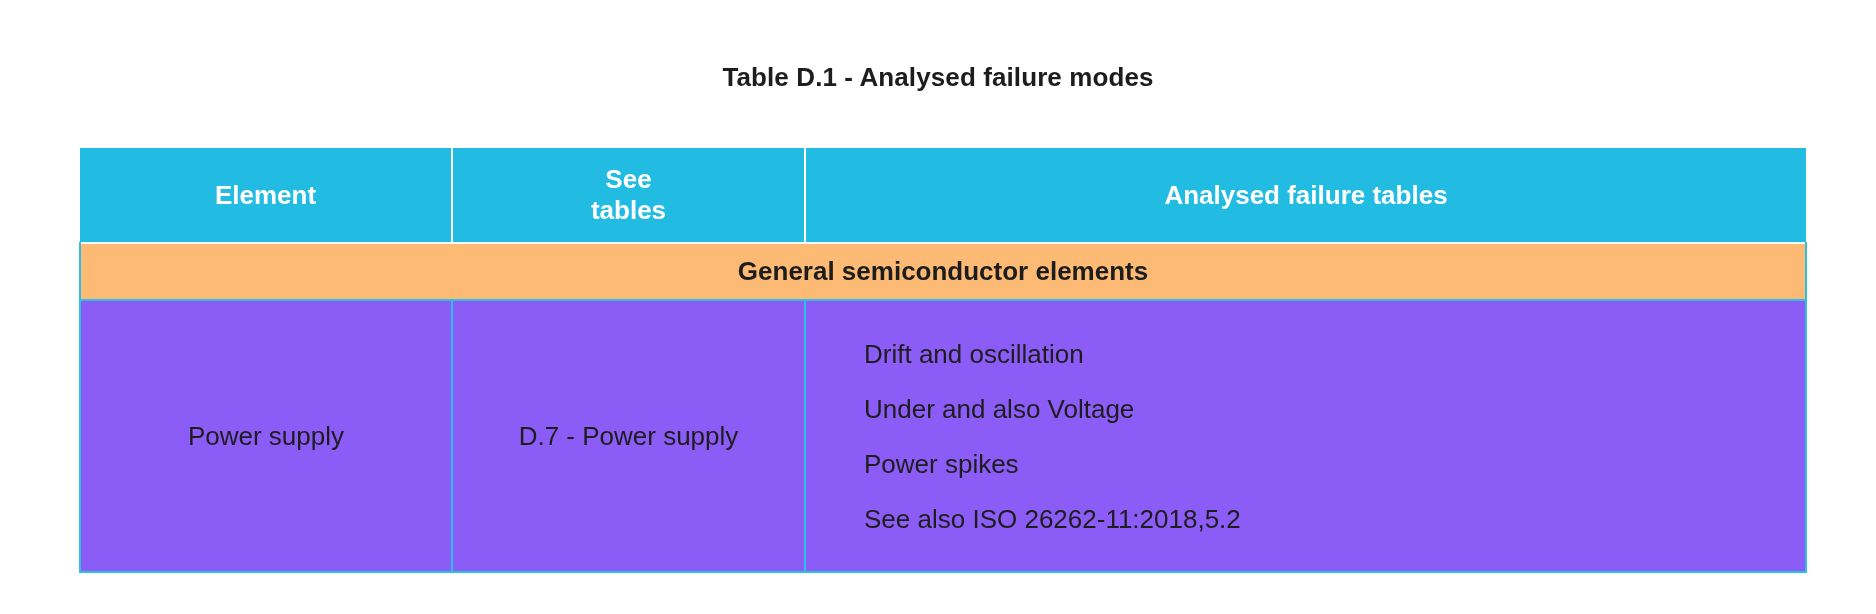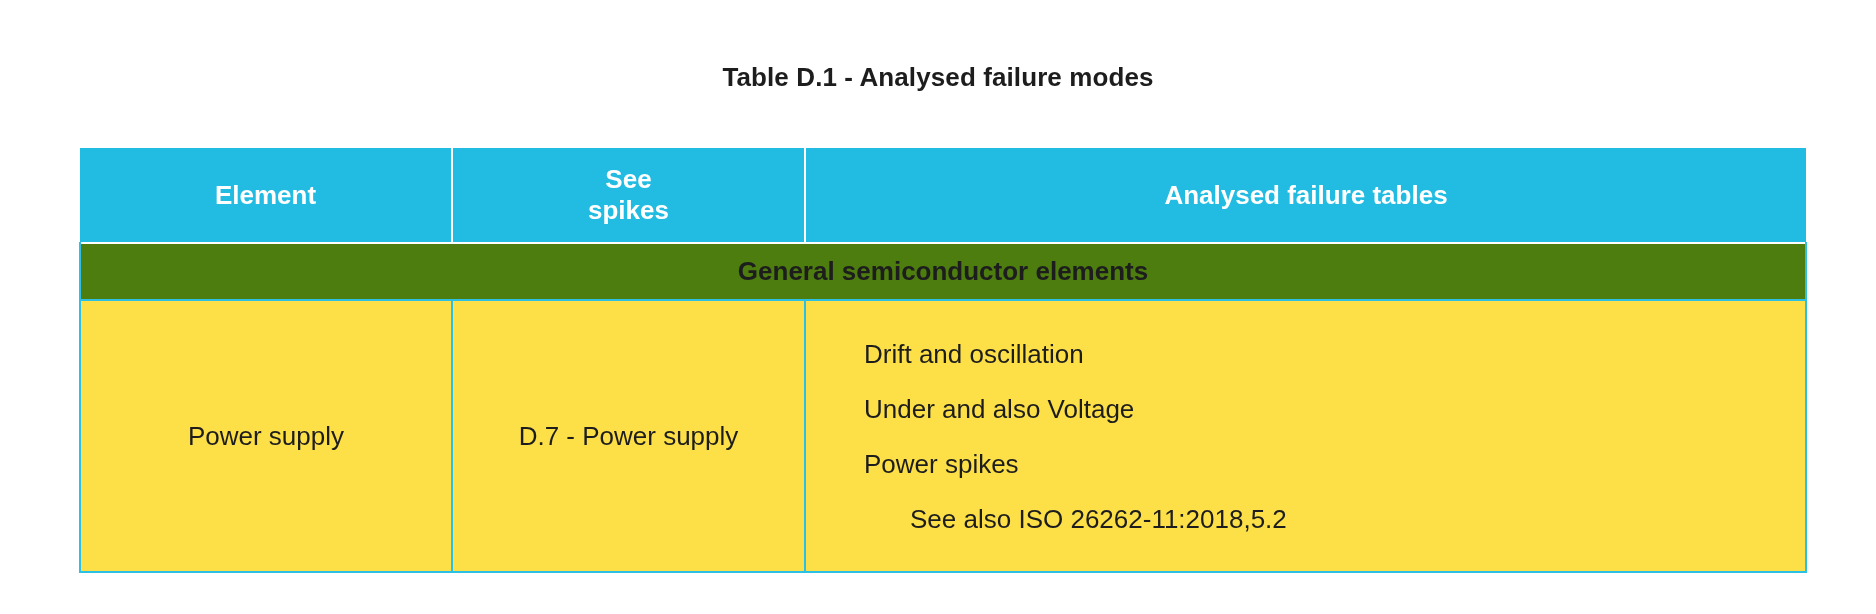--- a/index.html
+++ b/index.html
@@ -68,38 +68,38 @@
   .failure-table thead th.div-left {
     border-left: 2px solid #ffffff;
   }
   .head-stack {
     display: block;
     white-space: pre-line;
   }
 
   
   .section-row td {
-    background: #4d7c0f;
+    background: #fdba74;
     border-top: 2px solid #ffffff;
     border-left: 2px solid #2bc0e4;
     border-right: 2px solid #2bc0e4;
     border-bottom: 2px solid #2bc0e4;
     height: 57px;
     text-align: center;
     vertical-align: middle;
     font-size: 26px;
     font-weight: bold;
     color: #1d1d1d;
     padding: 0;
     box-sizing: border-box;
   }
 
   
   .body-row td {
-    background: #fde047;
+    background: #8b5cf6;
     border: 2px solid #2bc0e4;
     padding: 0;
     vertical-align: middle;
     box-sizing: border-box;
     height: 272px;
     font-size: 26px;
     color: #1d1d1d;
   }
   .body-row td.cell-center {
     text-align: center;
@@ -119,21 +119,20 @@
   .mode-list li {
     font-size: 26px;
     line-height: 1.0;
     color: #1d1d1d;
     padding: 0;
     margin: 0 0 29px 0;
     white-space: nowrap;
   }
   .mode-list li:last-child {
     margin-bottom: 0;
-    margin-left: 46px;
   }
 </style>
 </head>
 <body>
 
 <div class="page">
 
   <div class="table-caption">Table D.1 - Analysed failure modes</div>
 
   <table class="failure-table">
@@ -143,21 +142,21 @@
       <col class="c-modes">
     </colgroup>
 
     <thead>
       <tr>
         <th>
           <span class="head-stack">Element</span>
         </th>
         <th class="div-left">
           <span class="head-stack">See
-spikes</span>
+tables</span>
         </th>
         <th class="div-left">
           <span class="head-stack">Analysed failure tables</span>
         </th>
       </tr>
     </thead>
 
     <tbody>
 
       <tr class="section-row">

